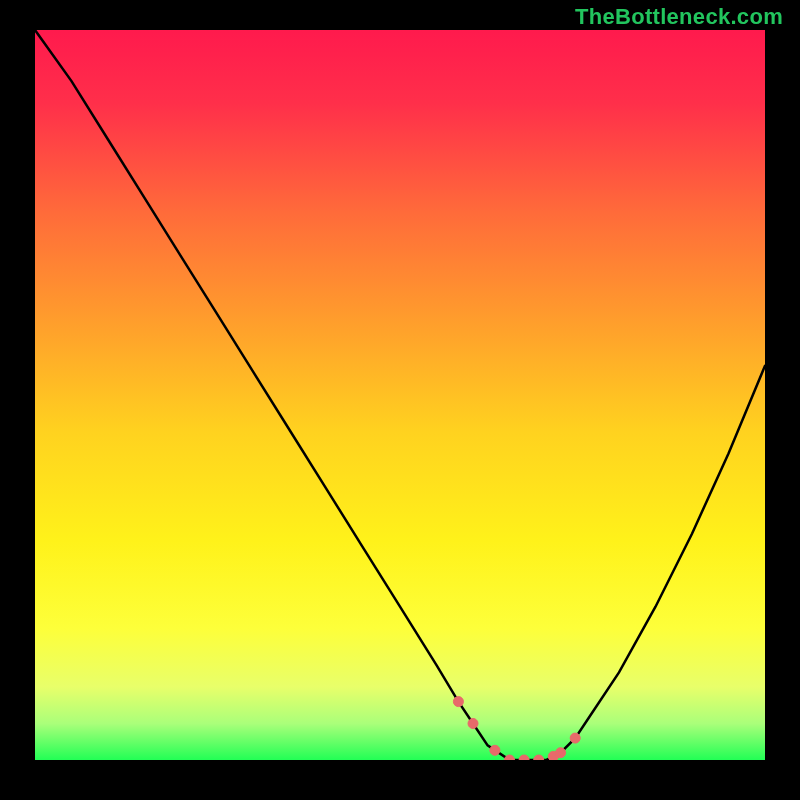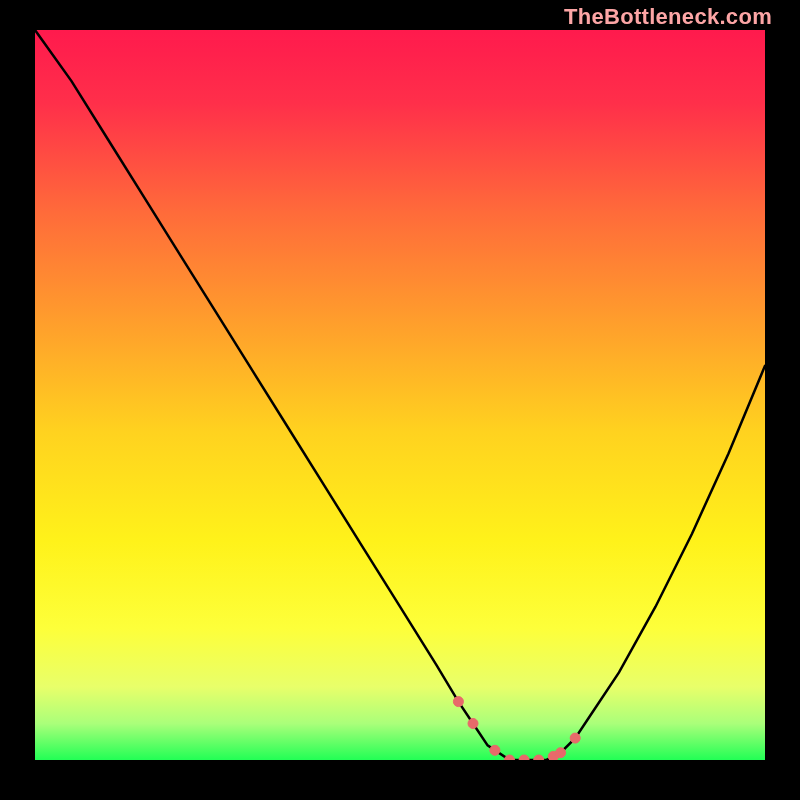--- a/index.html
+++ b/index.html
@@ -13,22 +13,22 @@
   }
   .frame {
     position: relative;
     width: 800px;
     height: 800px;
     background: #000;
   }
   .watermark {
     position: absolute;
     top: 4px;
-    right: 28px;
-    color: #fca5a5;
+    right: 17px;
+    color: #22c55e;
     font-size: 22px;
     font-weight: bold;
     letter-spacing: 0.3px;
     z-index: 10;
   }
   .plot {
     position: absolute;
     left: 35px;
     top: 30px;
     width: 730px;

